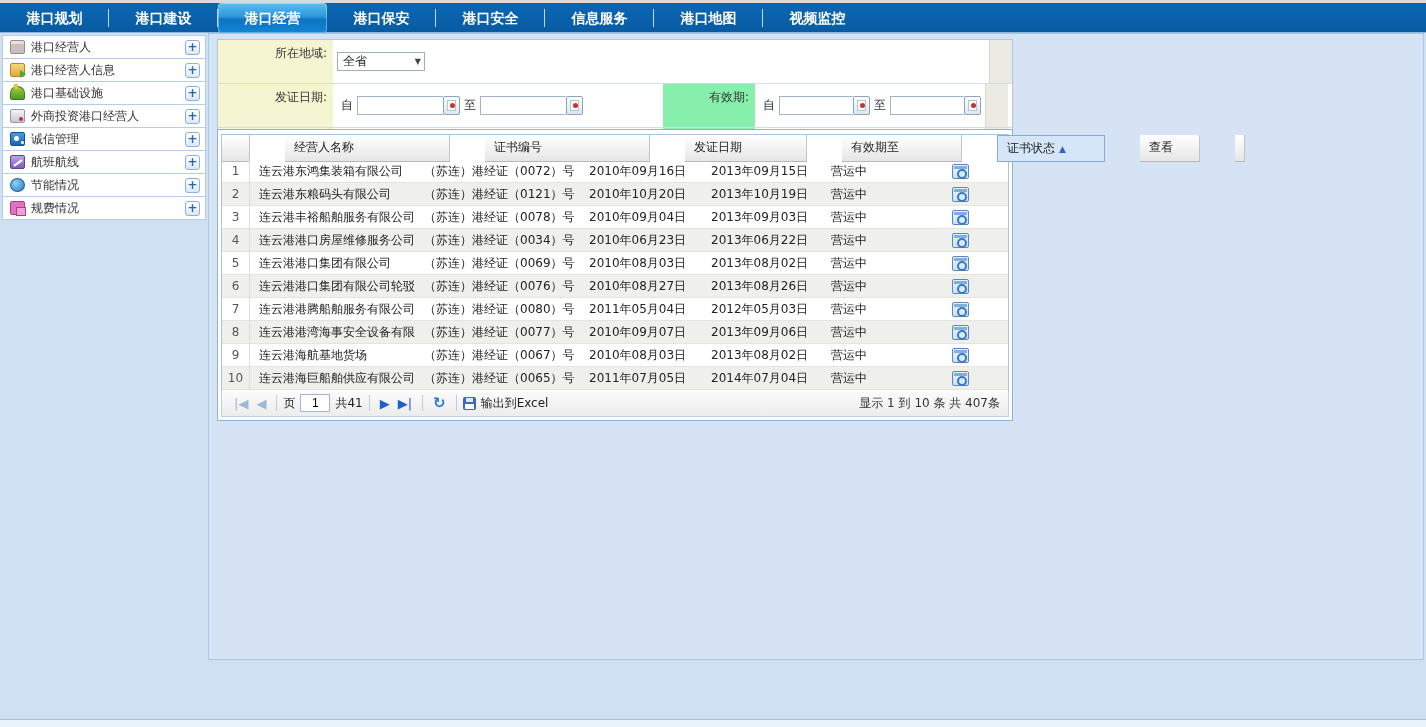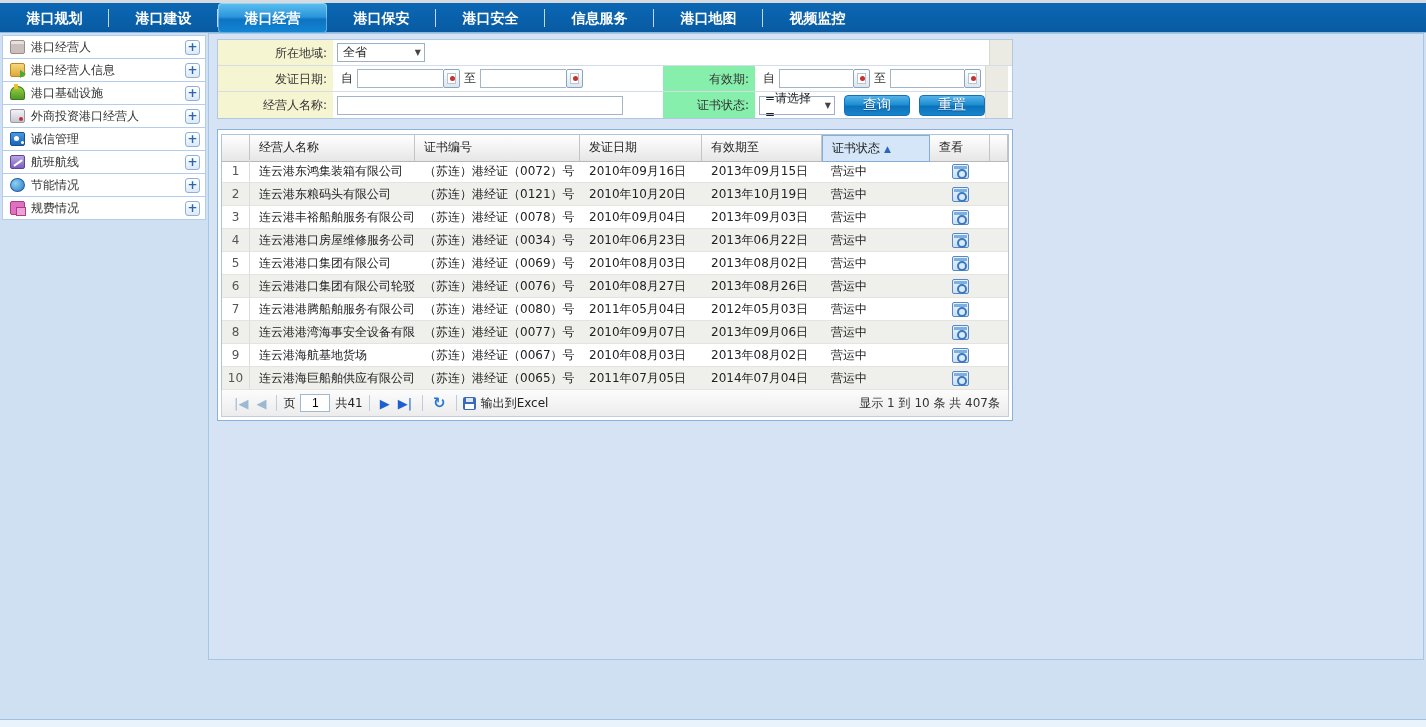--- a/index.html
+++ b/index.html
@@ -57,21 +57,21 @@
   .si-route::after { content:''; position:absolute; left:2px; top:6px; width:10px; height:2px; background:#fff; transform:rotate(-35deg); }
   .si-energy { background:radial-gradient(circle at 35% 35%,#8fd0f4,#2a7cc4); border:1px solid #1d5f9e; border-radius:50%; }
   .si-fee { background:#e070c0; border:1px solid #a84088; }
   .si-fee::after { content:''; position:absolute; right:-2px; bottom:-2px; width:8px; height:7px; background:#f0a0d8; border:1px solid #a84088; }
 
   .main { position:absolute; left:208px; top:0; width:1216px; height:627px;
     border:1px solid #a6c6e6; background:#d5e3f4; }
 
   
   .search-panel { position:absolute; left:8px; top:5px; width:796px; border:1px solid #b0c8e0; background:#fff; }
-  .s-row { display:flex; height:26px; border-bottom:1px solid #d4dce8; }
+  .s-row { display:flex; height:44px; border-bottom:1px solid #d4dce8; }
   .s-row:last-child { border-bottom:none; }
   .s-label { width:115px; background:#f6f5d2; color:#333; text-align:right; padding:0 6px 0 0; line-height:26px; flex:none; }
   .s-label2 { width:92px; background:#86efac; color:#333; text-align:right; padding:0 6px 0 0; line-height:26px; flex:none; }
   .s-content { display:flex; align-items:center; background:#fff; padding-left:4px; }
   .c1 { width:330px; flex:none; }
   .c2 { width:230px; flex:none; }
   .c-rest { flex:1; }
   .s-gray { width:23px; flex:none; background:#ecebe3; border-left:1px solid #d8d8cc; }
   .fake-select { height:19px; border:1px solid #9cb0c4; background:#fff; display:flex; align-items:center;
     padding:0 3px 0 5px; cursor:pointer; color:#222; }
@@ -89,21 +89,21 @@
 
   
   .table-panel { position:absolute; left:8px; top:95px; width:796px; border:1px solid #8cb2d8; background:#fff; }
   .tp-titlebar { height:22px; background:linear-gradient(180deg,#feffff,#d3e4f5); border-bottom:1px solid #aac8e6;
     display:flex; align-items:center; padding-left:6px; }
   .tbl-icon { width:13px; height:11px; border:1px solid #5a8cc0; background:
     linear-gradient(#9cc4e8,#9cc4e8) 0 0/100% 3px no-repeat, #e8f2fc; margin-right:6px; }
   .tp-title { color:#16407e; font-weight:bold; }
   .grid { margin:4px 3px 0 3px; border:1px solid #b0c4d8; border-bottom:none; }
   .g-row { display:grid; grid-template-columns:28px 165px 165px 122px 120px 108px 60px 1fr; }
-  .g-head { height:25px; }
+  .g-head { height:25px;gap:35px; }
   .g-head > div { background:linear-gradient(180deg,#ffffff,#e6e6e6); border-right:1px solid #c4c4c4; border-bottom:1px solid #b8b8b8;
     line-height:24px; padding-left:9px; color:#222; cursor:pointer; }
   .g-head > div.sorted { background:#d4e6f8; border:1px solid #84aed8; color:#222; }
   .g-head > div.num-h { padding:0; }
   .sort-arrow { color:#2a66c0; font-size:9px; margin-left:4px; }
   .g-data { height:23px; }
   .g-data.even > div { background:#efefec; }
   .g-data > div { border-bottom:1px solid #e4e4e0; line-height:22px; color:#222; padding-left:9px;
     white-space:nowrap; overflow:hidden; }
   .g-data .rownum { color:#555; padding-left:0; text-align:center; border-right:1px solid #dcdcd8; }

